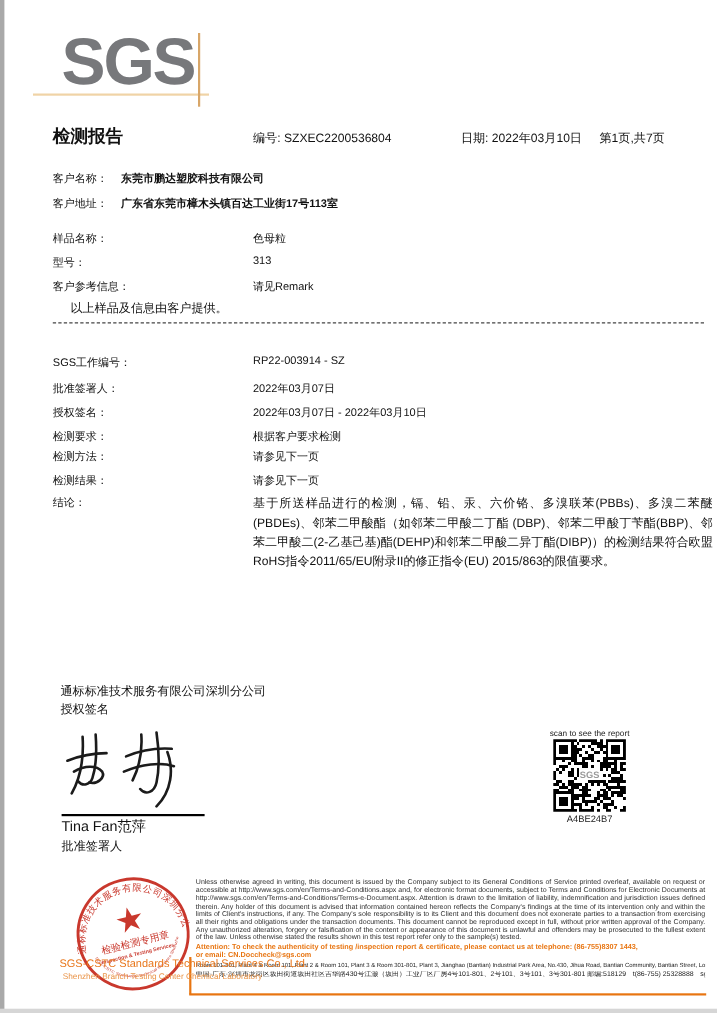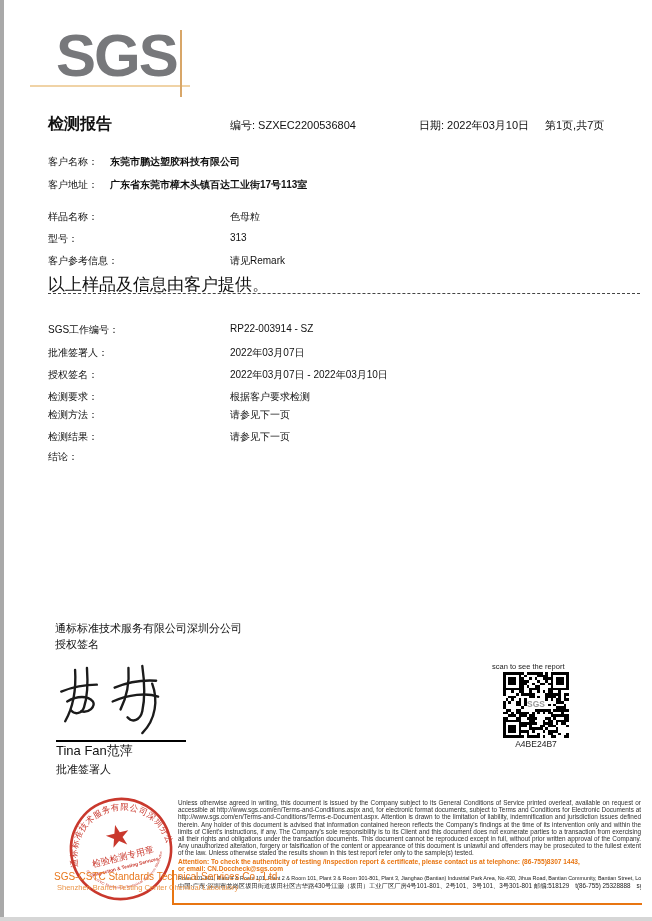--- a/index.html
+++ b/index.html
@@ -17,36 +17,36 @@
   
   .title{position:absolute;left:48px;top:114px;font-size:16px;font-weight:bold;}
   .meta{position:absolute;top:118px;font-size:11px;white-space:nowrap;}
   .m-no{left:230px;} .m-date{left:419px;} .m-page{left:545px;}
 
   
   .row{position:absolute;left:48px;font-size:10px;white-space:nowrap;}
   .row .val{position:absolute;white-space:nowrap;}
   .row.narrow .val{left:62px;font-weight:bold;}
   .row.wide .val{left:182px;}
-  .note{position:absolute;left:48px;font-size:17px;}
+  .note{position:absolute;left:64px;font-size:11px;}
   .dashed{position:absolute;left:48px;top:293px;width:592px;border-top:1px dashed #444;}
 
   .conclusion-p{position:absolute;left:230px;top:450px;width:418px;font-size:11px;
                 line-height:17.5px;text-align:justify;}
 
   
   .sig-company{position:absolute;left:55px;top:621px;font-size:11px;}
   .sig-auth{position:absolute;left:55px;top:637px;font-size:11px;}
   .sig-svg{position:absolute;left:52px;top:658px;width:145px;height:84px;}
   .sig-line{position:absolute;left:56px;top:740px;width:130px;height:2px;background:#000;}
   .sig-name{position:absolute;left:56px;top:742px;font-size:13px;}
   .sig-title{position:absolute;left:56px;top:762px;font-size:11px;}
 
   
-  .qr-caption{position:absolute;left:492px;top:662px;width:88px;text-align:left;
+  .qr-caption{position:absolute;left:492px;top:662px;width:88px;text-align:center;
               font-size:7.5px;color:#222;}
   .qr-box{position:absolute;left:503px;top:672px;width:66px;height:66px;background:#fff;}
   .qr-code-text{position:absolute;left:492px;top:739px;width:88px;text-align:center;
                 font-size:8.5px;color:#222;}
 
   
   .stamp{position:absolute;left:66px;top:794px;width:110px;height:110px;
          transform:rotate(-14deg);opacity:.92;}
   .stamp-co-en{position:absolute;left:54px;top:871px;font-size:10px;color:#e8781e;
                white-space:nowrap;z-index:3;}
@@ -126,20 +126,21 @@
     <span class="lbl">检测方法：</span>
     <span class="val">请参见下一页</span>
   </div>
   <div class="row wide" style="top:430px">
     <span class="lbl">检测结果：</span>
     <span class="val">请参见下一页</span>
   </div>
   <div class="row" style="top:450px">
     <span class="lbl">结论：</span>
   </div>
+  <div class="conclusion-p">基于所送样品进行的检测，镉、铅、汞、六价铬、多溴联苯(PBBs)、多溴二苯醚(PBDEs)、邻苯二甲酸酯（如邻苯二甲酸二丁酯 (DBP)、邻苯二甲酸丁苄酯(BBP)、邻苯二甲酸二(2-乙基己基)酯(DEHP)和邻苯二甲酸二异丁酯(DIBP)）的检测结果符合欧盟RoHS指令2011/65/EU附录II的修正指令(EU) 2015/863的限值要求。</div>
 
   <div class="sig-company">通标标准技术服务有限公司深圳分公司</div>
   <div class="sig-auth">授权签名</div>
   <svg class="sig-svg" viewBox="0 0 140 85">
     <g fill="none" stroke="#1b1b1b" stroke-width="2.4" stroke-linecap="round">
       <path d="M6,34 C16,30 30,27 42,27"></path>
       <path d="M20,12 C21,28 19,48 10,64"></path>
       <path d="M32,10 C33,24 33,38 29,50 C27,56 20,58 16,53"></path>
       <path d="M12,44 C22,38 33,38 38,44 C41,49 34,56 26,54"></path>
       <path d="M60,30 C72,25 88,22 102,23"></path>

